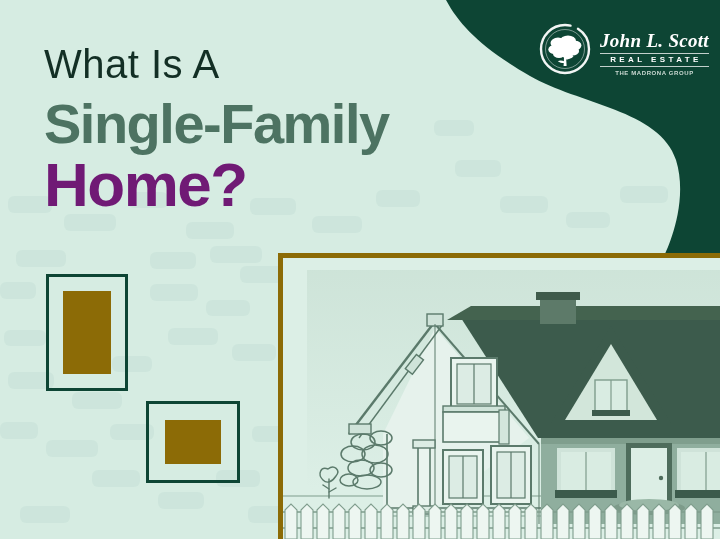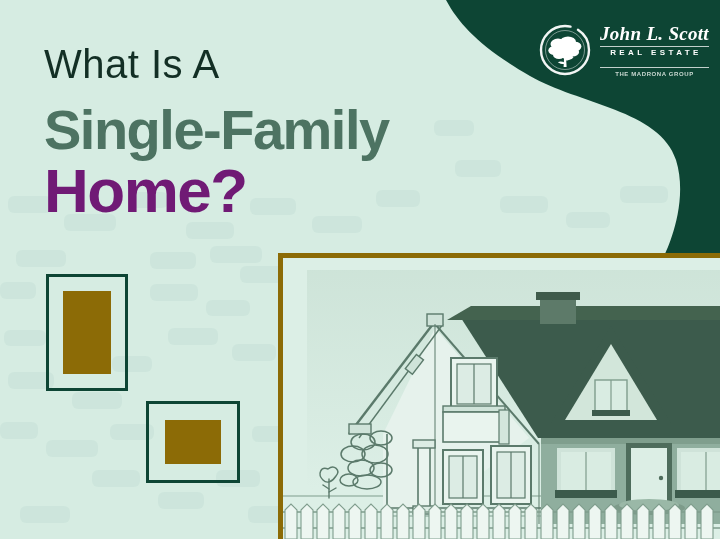--- a/index.html
+++ b/index.html
@@ -53,21 +53,21 @@
     font-weight: 400;
     letter-spacing: .5px;
     color: #12392c;
   }
   #h-line2 {
     display: block;
     font-size: 56px;
     font-weight: 800;
     letter-spacing: -1.5px;
     color: #4d7362;
-    margin-top: 18px;
+    margin-top: 12px;
   }
   #h-line3 {
     display: block;
     font-size: 62px;
     font-weight: 800;
     letter-spacing: -1.5px;
     color: #132f25;
     margin-top: 2px;
   }
 
@@ -100,21 +100,21 @@
   }
   #brand-sub {
     font-size: 8px;
     font-weight: 700;
     letter-spacing: 3.4px;
     color: #ffffff;
     line-height: 1;
     margin-top: 3px;
     border-top: 1px solid rgba(255,255,255,.75);
     border-bottom: 1px solid rgba(255,255,255,.75);
-    padding: 2px 0 10px 3px;
+    padding: 2px 0 2px 3px;
     width: 100%;
     text-align: center;
     box-sizing: border-box;
   }
   #brand-group {
     font-size: 6px;
     font-weight: 700;
     letter-spacing: .6px;
     color: #cbd9d2;
     line-height: 1;

